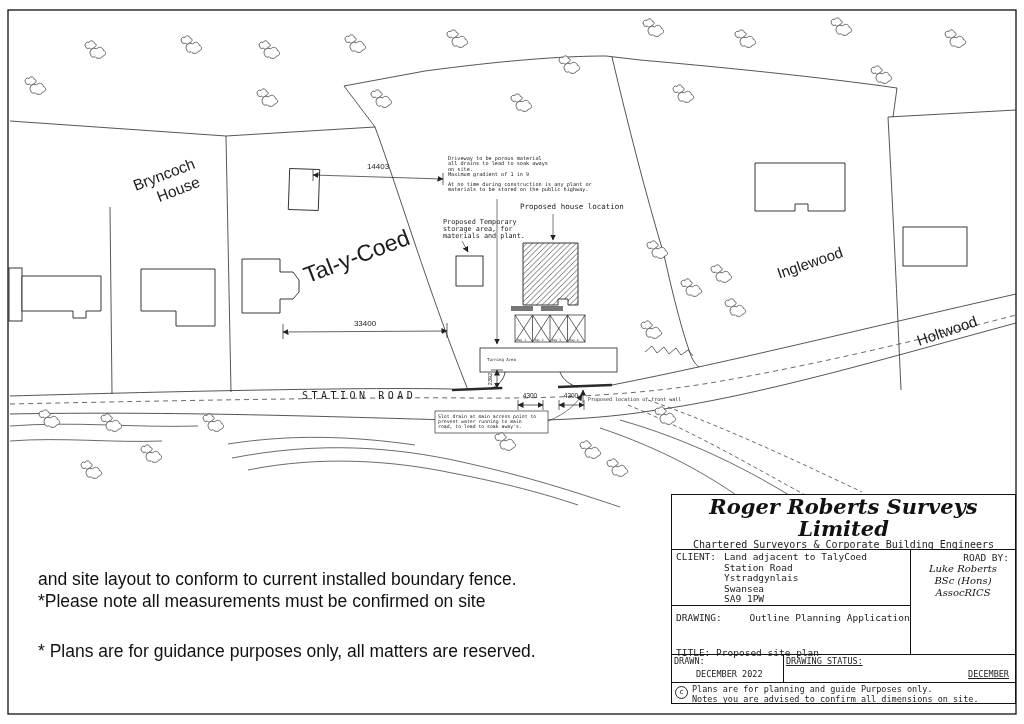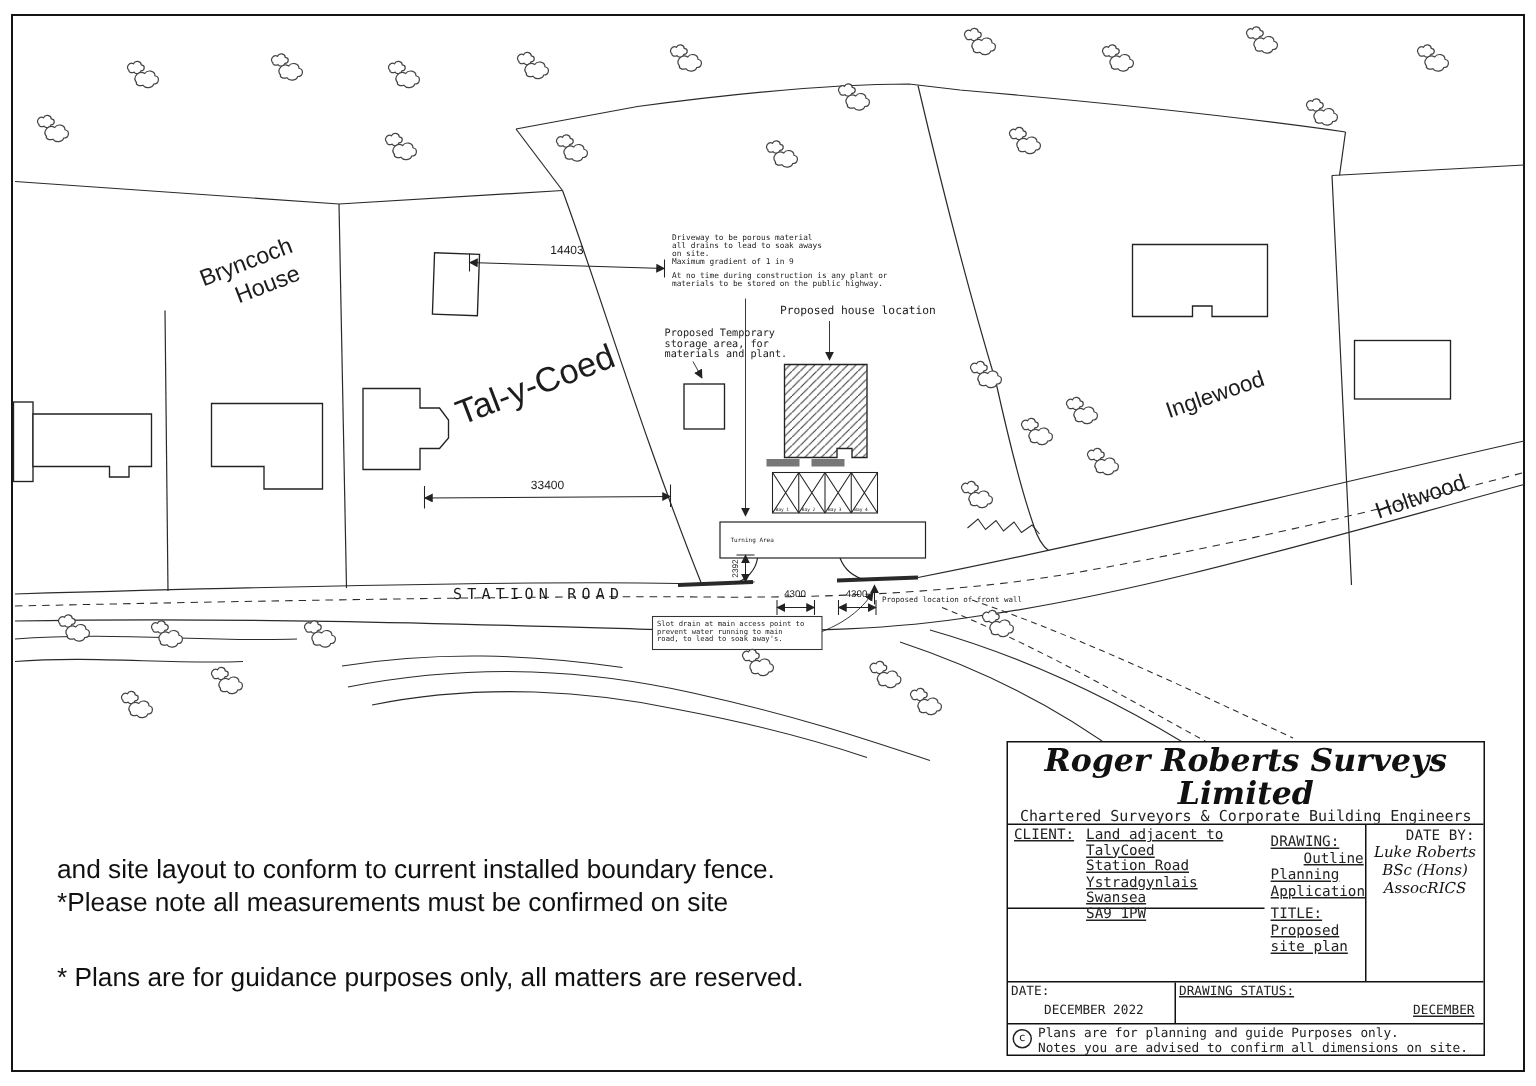--- a/index.html
+++ b/index.html
@@ -4,36 +4,36 @@
 <style>
   html,body{margin:0;padding:0;background:#e8e8e8;}
   #page{position:relative;width:1024px;height:724px;background:#ffffff;overflow:hidden;
         font-family:"Liberation Sans",sans-serif;}
   svg{position:absolute;left:0;top:0;}
   svg text{fill:#1c1c1c;}
   .t-mono{font-family:"DejaVu Sans Mono",monospace;}
   .t-sans{font-family:"Liberation Sans",sans-serif;}
 
   
-  #titleblock{position:absolute;left:671px;top:494px;width:319px;height:210px;
+  #titleblock{position:absolute;left:671px;top:494px;width:345px;height:210px;
       border:1.5px solid #111;box-sizing:border-box;background:#fff;
       font-family:"DejaVu Sans Mono",monospace;color:#222;}
   .tb-header{height:54px;box-sizing:border-box;text-align:center;overflow:hidden;}
   .tb-company{font-family:"DejaVu Serif",serif;font-style:italic;font-weight:600;
       font-size:21px;line-height:22px;margin-top:1px;color:#111;}
   .tb-sub{font-size:10px;line-height:10.5px;}
   .tb-midband{display:flex;height:105px;border-top:1px solid #111;box-sizing:border-box;}
-  .tb-left{width:238px;display:flex;flex-direction:row;box-sizing:border-box;text-decoration:underline;}
+  .tb-left{width:238px;display:flex;flex-direction:column;box-sizing:border-box;}
   .tb-client{height:56px;border-bottom:1px solid #111;box-sizing:border-box;
       font-size:9.5px;line-height:10.5px;padding:2px 0 0 4px;}
   .tb-client-grid{display:flex;}
   .tb-client-lines{margin-left:8px;}
   .tb-projtitle{flex:1;font-size:9.5px;padding:6px 0 0 4px;box-sizing:border-box;}
   .tb-proj-val{margin-left:22px;}
-  .tb-title-row{margin-top:4px;}
+  .tb-title-row{margin-top:24px;}
   .tb-right{flex:1;border-left:1px solid #111;box-sizing:border-box;
       font-size:9.5px;line-height:11px;padding-top:2px;}
   .tb-drawnby-label{text-align:right;padding-right:6px;}
   .tb-drawnby-lines{text-align:center;font-family:"DejaVu Serif",serif;
       font-style:italic;font-size:10px;line-height:12px;color:#111;}
   .tb-daterow{display:flex;height:28px;border-top:1px solid #111;box-sizing:border-box;font-size:8.5px;}
   .tb-datecell{width:112px;border-right:1px solid #111;box-sizing:border-box;padding:1px 2px;}
   .tb-scalecell{width:112px;border-right:1px solid #111;box-sizing:border-box;padding:1px 2px;}
   .tb-statuscell{flex:1;padding:1px 2px;box-sizing:border-box;text-decoration:underline;}
   .tb-cell-val{margin-top:3px;}
@@ -263,32 +263,32 @@
           <span>DRAWING:</span>
           <span class="tb-proj-val">Outline Planning Application</span>
         </div>
         <div class="tb-title-row">
           <span>TITLE:</span>
           <span>Proposed site plan</span>
         </div>
       </div>
     </div>
     <div class="tb-right">
-      <div class="tb-drawnby-label">DATE BY:</div>
+      <div class="tb-drawnby-label">ROAD BY:</div>
       <div class="tb-drawnby-lines">
         <div>Luke Roberts</div>
         <div>BSc (Hons)</div>
         <div>AssocRICS</div>
       </div>
     </div>
   </div>
 
   <div class="tb-daterow">
     <div class="tb-datecell">
-      <div>DATE:</div>
+      <div>DRAWN:</div>
       <div class="tb-cell-val tb-date-val">DECEMBER 2022</div>
     </div>
     <div class="tb-statuscell">
       <div>DRAWING STATUS:</div>
       <div class="tb-cell-val tb-status-val">DECEMBER</div>
     </div>
   </div>
 
   <div class="tb-copy">
     <div class="tb-copy-circle">c</div>

